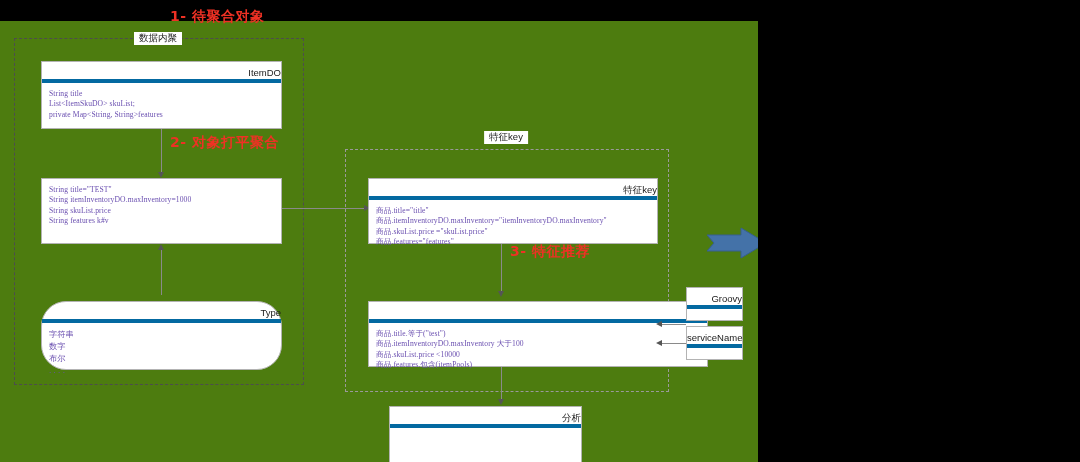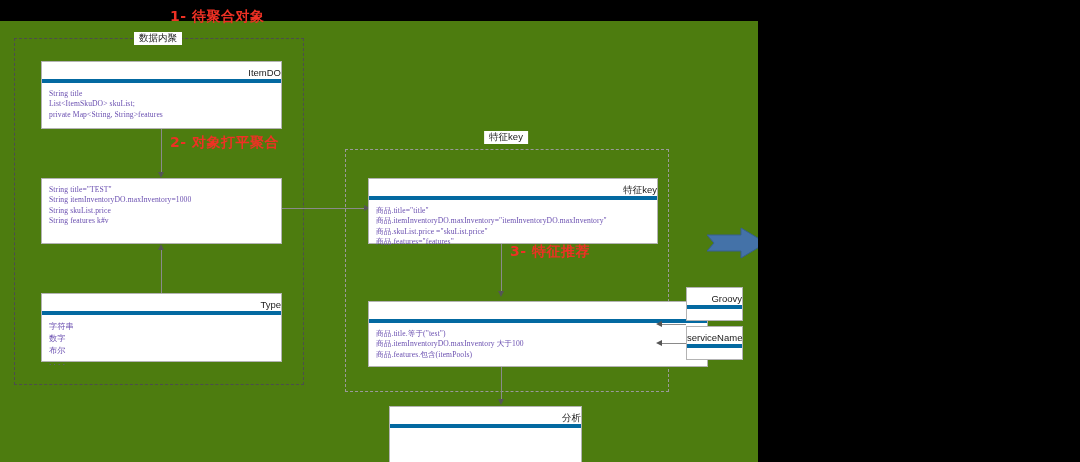--- a/index.html
+++ b/index.html
@@ -64,21 +64,21 @@
         <div class="code">String title="TEST"</div>
         <div class="code">String itemInventoryDO.maxInventory=1000</div>
         <div class="code">String skuList.price</div>
         <div class="code">String features k#v</div>
       </div>
     </div>
 
     <div class="ln vln" style="left:161px;top:226px;height:48px;"></div>
     <div class="arrowhead ar-up" style="left:158px;top:223px;"></div>
 
-    <div class="box" style="left:41px;top:272px;width:241px;height:69px;">
+    <div class="box" style="left:41px;top:280px;width:241px;height:69px;border-radius:25px;">
       <div class="box-title">Type</div>
       <div class="box-body">
         <div class="cnlist">字符串</div>
         <div class="cnlist">数字</div>
         <div class="cnlist">布尔</div>
         <div class="cnlist">. . . .</div>
       </div>
     </div>
 
     <div class="group light" style="left:345px;top:128px;width:322px;height:241px;"></div>
@@ -98,20 +98,21 @@
     </div>
 
     <div class="ln vln" style="left:501px;top:223px;height:49px;"></div>
     <div class="arrowhead ar-down" style="left:498px;top:270px;"></div>
 
     <div class="box" style="left:368px;top:280px;width:340px;height:66px;">
       <div class="box-title">特征</div>
       <div class="box-body">
         <div class="code">商品.title.等于("test")</div>
         <div class="code">商品.itemInventoryDO.maxInventory 大于100</div>
+        <div class="code">商品.skuList.price &lt;10000</div>
         <div class="code">商品.features.包含(itemPools)</div>
       </div>
     </div>
 
     <div class="ln hln" style="left:659px;top:303px;width:27px;"></div>
     <div class="arrowhead ar-left" style="left:656px;top:300px;"></div>
     <div class="box" style="left:686px;top:266px;width:57px;height:34px;">
       <div class="box-title">Groovy</div>
       <div class="box-body"></div>
     </div>

